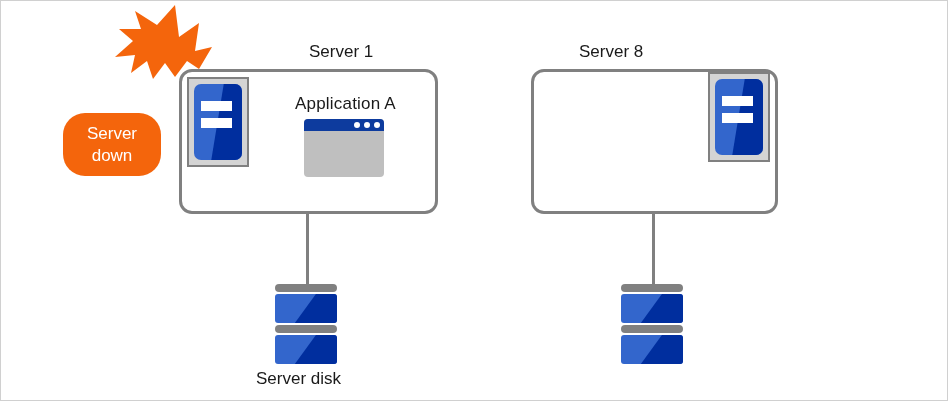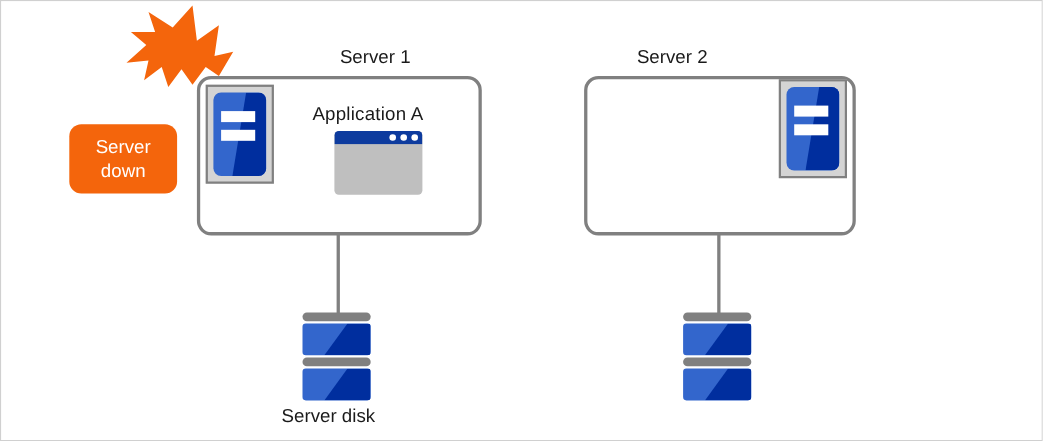--- a/index.html
+++ b/index.html
@@ -28,21 +28,21 @@
   .label {
     position: absolute;
     color: #1a1a1a;
     font-size: 17px;
     line-height: 20px;
     white-space: pre;
     font-family: "Liberation Sans", sans-serif;
   }
   #server1-label { left: 308px; top: 41px; }
   #server2-label { left: 578px; top: 41px; }
-  #app-label     { left: 283px; top: 93px; letter-spacing: 0.2px; text-align: center; }
+  #app-label     { left: 294px; top: 93px; letter-spacing: 0.2px; text-align: center; }
   #mirror-label  { left: 255px; top: 368px; }
 
   
   .server-box {
     position: absolute;
     border: 3px solid #808080;
     border-radius: 13px;
     background: #ffffff;
     box-sizing: border-box;
   }
@@ -126,21 +126,21 @@
   }
 
   
   #server-down-badge {
     position: absolute;
     left: 62px;
     top: 112px;
     width: 98px;
     height: 63px;
     background: #f4650c;
-    border-radius: 11px;
+    border-radius: 22px;
     color: #ffffff;
     display: flex;
     flex-direction: column;
     align-items: center;
     justify-content: center;
     font-size: 17px;
     line-height: 22px;
     text-align: center;
   }
 
@@ -232,21 +232,21 @@
   <div id="app-label" class="label">Application A</div>
 
   <div id="app-window">
     <div class="titlebar">
       <span class="dot"></span>
       <span class="dot"></span>
       <span class="dot"></span>
     </div>
   </div>
 
-  <div id="server2-label" class="label">Server 2</div>
+  <div id="server2-label" class="label">Server 8</div>
 
   <div id="server2-box" class="server-box"></div>
 
   <div id="tower2" class="tower">
     <div class="tower-body">
       <div class="tower-bar b1"></div>
       <div class="tower-bar b2"></div>
     </div>
   </div>
 

